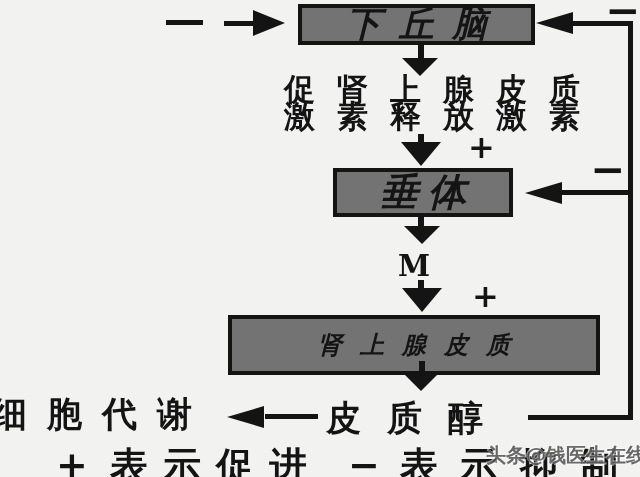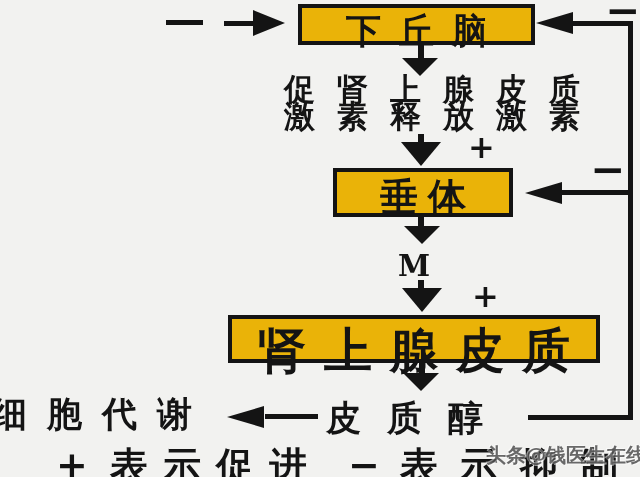--- a/index.html
+++ b/index.html
@@ -5,23 +5,24 @@
   :root{ --ink:#141414; --bg:#f2f2f0; }
   html,body{ margin:0; padding:0; }
   body{ font-family:"DejaVu Serif", serif; background:#fff; }
   .canvas{
     position:relative; width:640px; height:477px;
     background:var(--bg); overflow:hidden;
     font-weight:bold; color:var(--ink);
   }
   .txt{ position:absolute; white-space:nowrap; line-height:1; }
   .node-box{
-    position:absolute; border:4px solid var(--ink); background:#eab308;
-    display:flex; align-items:flex-start; justify-content:center;
+    position:absolute; border:4px solid var(--ink); background:#737373;
+    display:flex; align-items:center; justify-content:center;
     box-sizing:border-box;
+    font-style:italic;
   }
   .hline,.vline,.dash,.stem{ position:absolute; background:var(--ink); }
   .head{ position:absolute; width:0; height:0; }
   .head-down{ border-left:20px solid transparent; border-right:20px solid transparent; border-top:24px solid var(--ink); }
   .head-down-sm{ border-left:18px solid transparent; border-right:18px solid transparent; border-top:18px solid var(--ink); }
   .head-left{ border-top:11px solid transparent; border-bottom:11px solid transparent; border-right:37px solid var(--ink); }
   .head-right{ border-top:13px solid transparent; border-bottom:13px solid transparent; border-left:32px solid var(--ink); }
   .sign{ position:absolute; line-height:1; font-weight:bold; }
   .crh{
     position:absolute; left:262px; top:76px; width:330px;
@@ -67,21 +68,21 @@
 
   <div class="stem" style="left:418px; top:215px; width:6px; height:12px;"></div>
   <div class="head head-down-sm" style="left:404px; top:226px;"></div>
 
   <div class="txt" style="left:398px; top:252px; font-size:29px;">M</div>
 
   <div class="stem" style="left:418px; top:280px; width:6px; height:9px;"></div>
   <div class="head head-down" style="left:402px; top:288px;"></div>
   <div class="sign" style="left:472px; top:280px; font-size:32px;">+</div>
 
-  <div class="node-box" style="left:228px; top:315px; width:372px; height:48px; font-size:48px; letter-spacing:18px; text-indent:18px;">
+  <div class="node-box" style="left:228px; top:315px; width:372px; height:60px; font-size:24px; letter-spacing:18px; text-indent:18px;">
     <span>肾上腺皮质</span>
   </div>
 
   <div class="stem" style="left:419px; top:361px; width:6px; height:13px;"></div>
   <div class="head head-down-sm" style="left:403px; top:373px;"></div>
 
   <div class="txt" style="left:326px; top:400px; font-size:35px; letter-spacing:26px;">皮质醇</div>
   <div class="hline" style="left:265px; top:414px; width:53px; height:5px;"></div>
   <div class="head head-left" style="left:227px; top:406px;"></div>
   <div class="txt" style="left:-8px; top:396px; font-size:35px; letter-spacing:20px;">细胞代谢</div>

